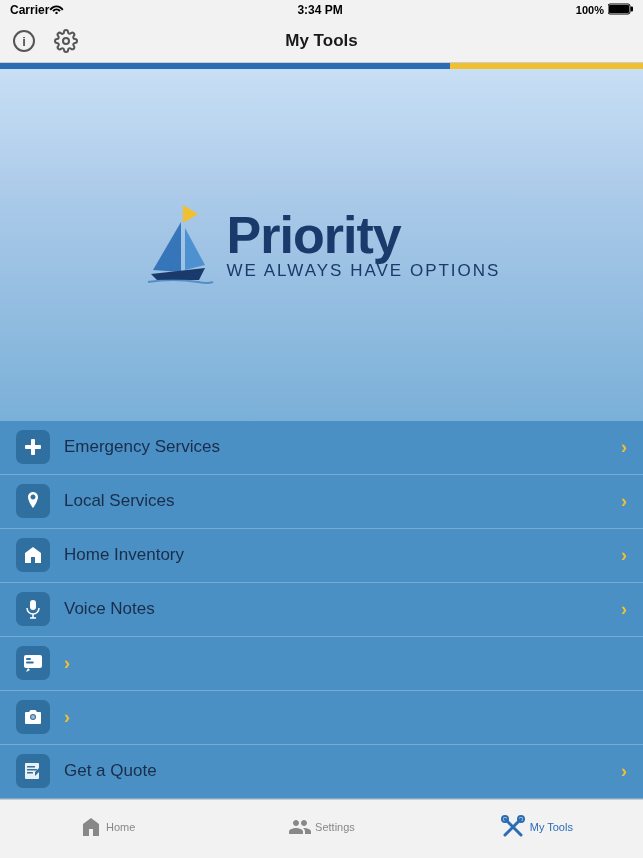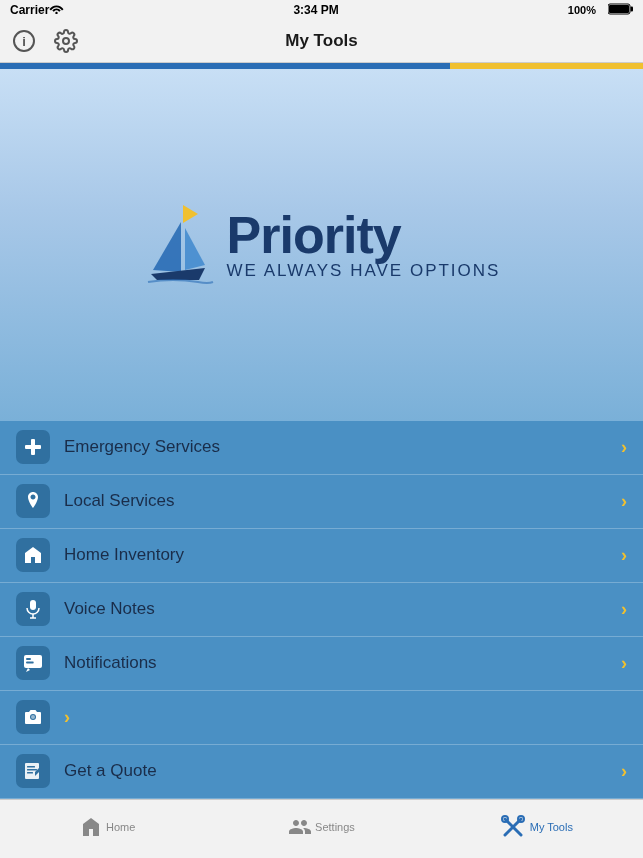--- a/index.html
+++ b/index.html
@@ -18,21 +18,21 @@
       background: #f2f2f2;
       display: flex;
       align-items: center;
       justify-content: space-between;
       padding: 0 10px;
       font-size: 12px;
       font-weight: 600;
       color: #000;
     }
     .status-bar-left { display: flex; align-items: center; }
-    .status-bar-right { display: flex; align-items: center; gap: 12px; font-size: 11px; }
+    .status-bar-right { display: flex; align-items: center; gap: 4px; font-size: 11px; }
 
     
     .nav-bar {
       height: 44px;
       background: #f2f2f2;
       border-bottom: 1px solid #ccc;
       display: flex;
       align-items: center;
       justify-content: center;
       position: relative;
@@ -306,21 +306,20 @@
       <div class="menu-item-icon">
         <svg viewBox="0 0 20 20">
           <rect x="1" y="2" width="18" height="13" rx="2" fill="white"></rect>
           <rect x="3" y="5" width="5" height="2" rx="1" fill="#3070a0"></rect>
           <rect x="3" y="8.5" width="8" height="2" rx="1" fill="#3070a0"></rect>
           <rect x="10" y="2" width="5" height="13" rx="0" fill="white" opacity="0.3"></rect>
           <path d="M5 15 L3 19 L7 17Z" fill="white"></path>
           <rect x="11" y="3" width="6" height="11" rx="1" fill="white" opacity="0.15"></rect>
         </svg>
       </div>
-      <span class="menu-item-label">Notifications</span>
       <span class="menu-item-chevron">›</span>
     </div>
 
     <div class="menu-item">
       <div class="menu-item-icon">
         <svg viewBox="0 0 20 20">
           <path d="M7.5 3l-1.5 2H3a1 1 0 00-1 1v10a1 1 0 001 1h14a1 1 0 001-1V6a1 1 0 00-1-1h-3L12.5 3h-5z"></path>
           <circle cx="10" cy="10" r="3" fill="#3070a0"></circle>
           <circle cx="10" cy="10" r="2" fill="white" opacity="0.5"></circle>
         </svg>

